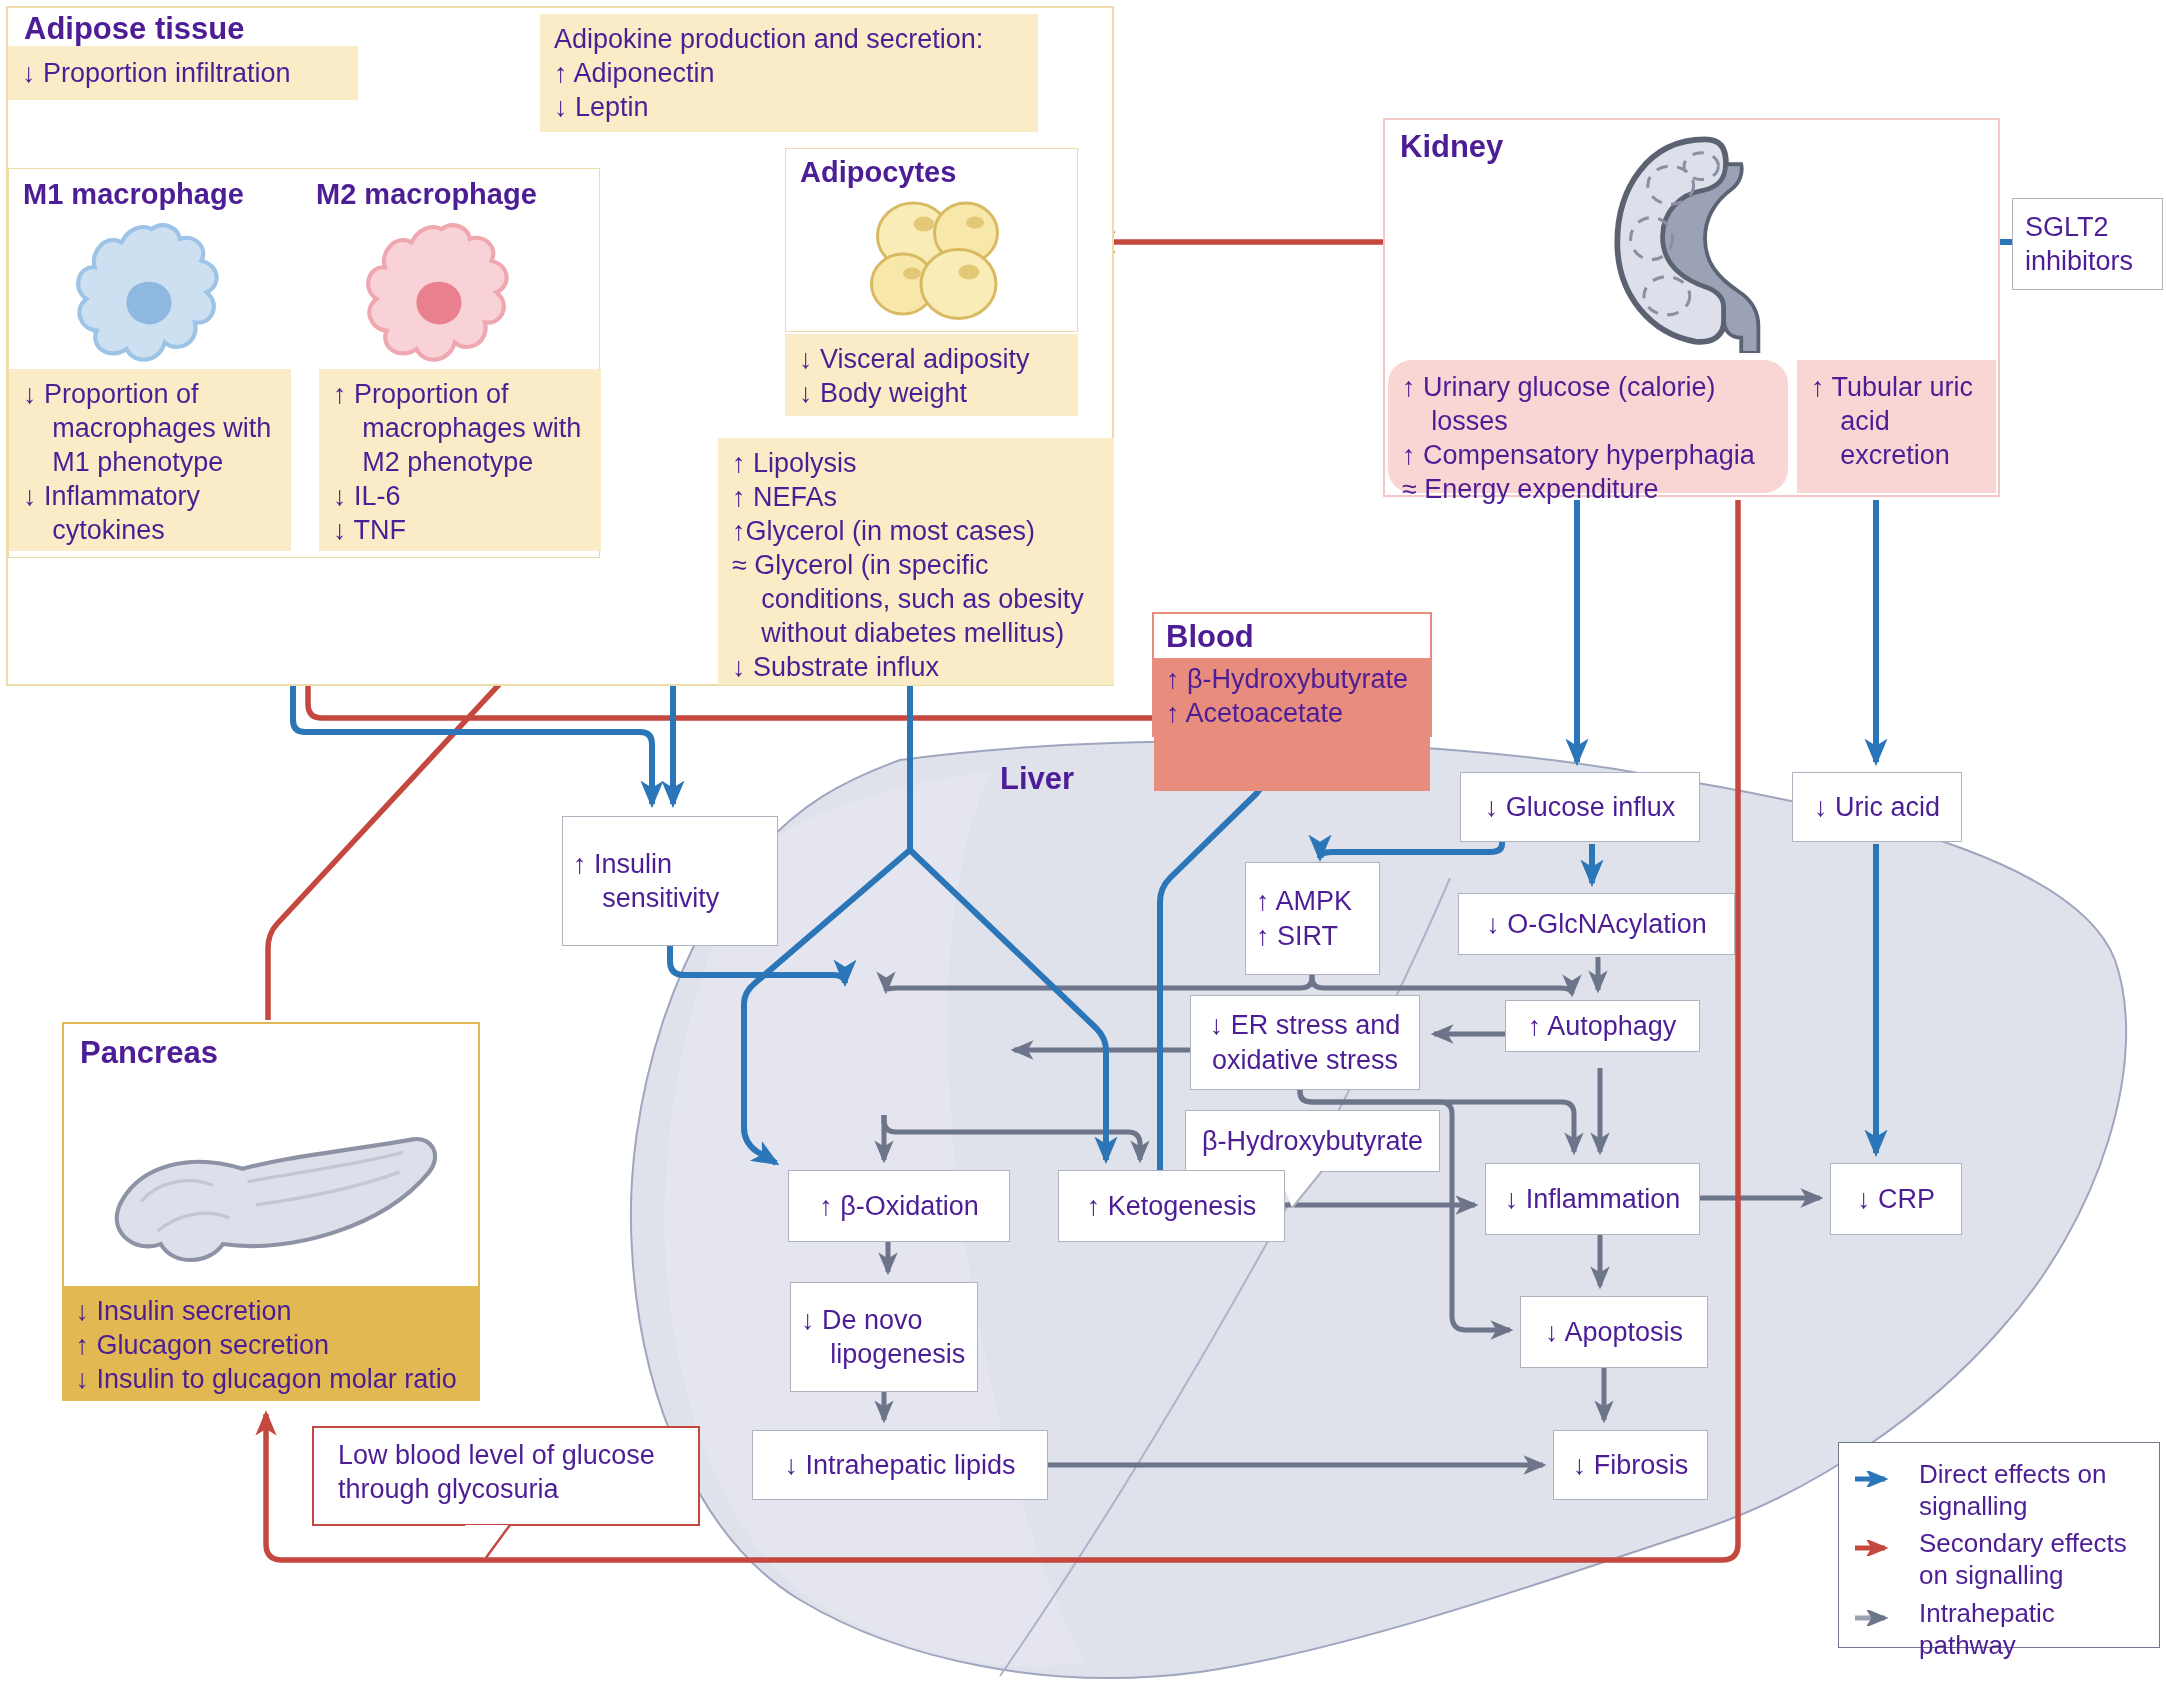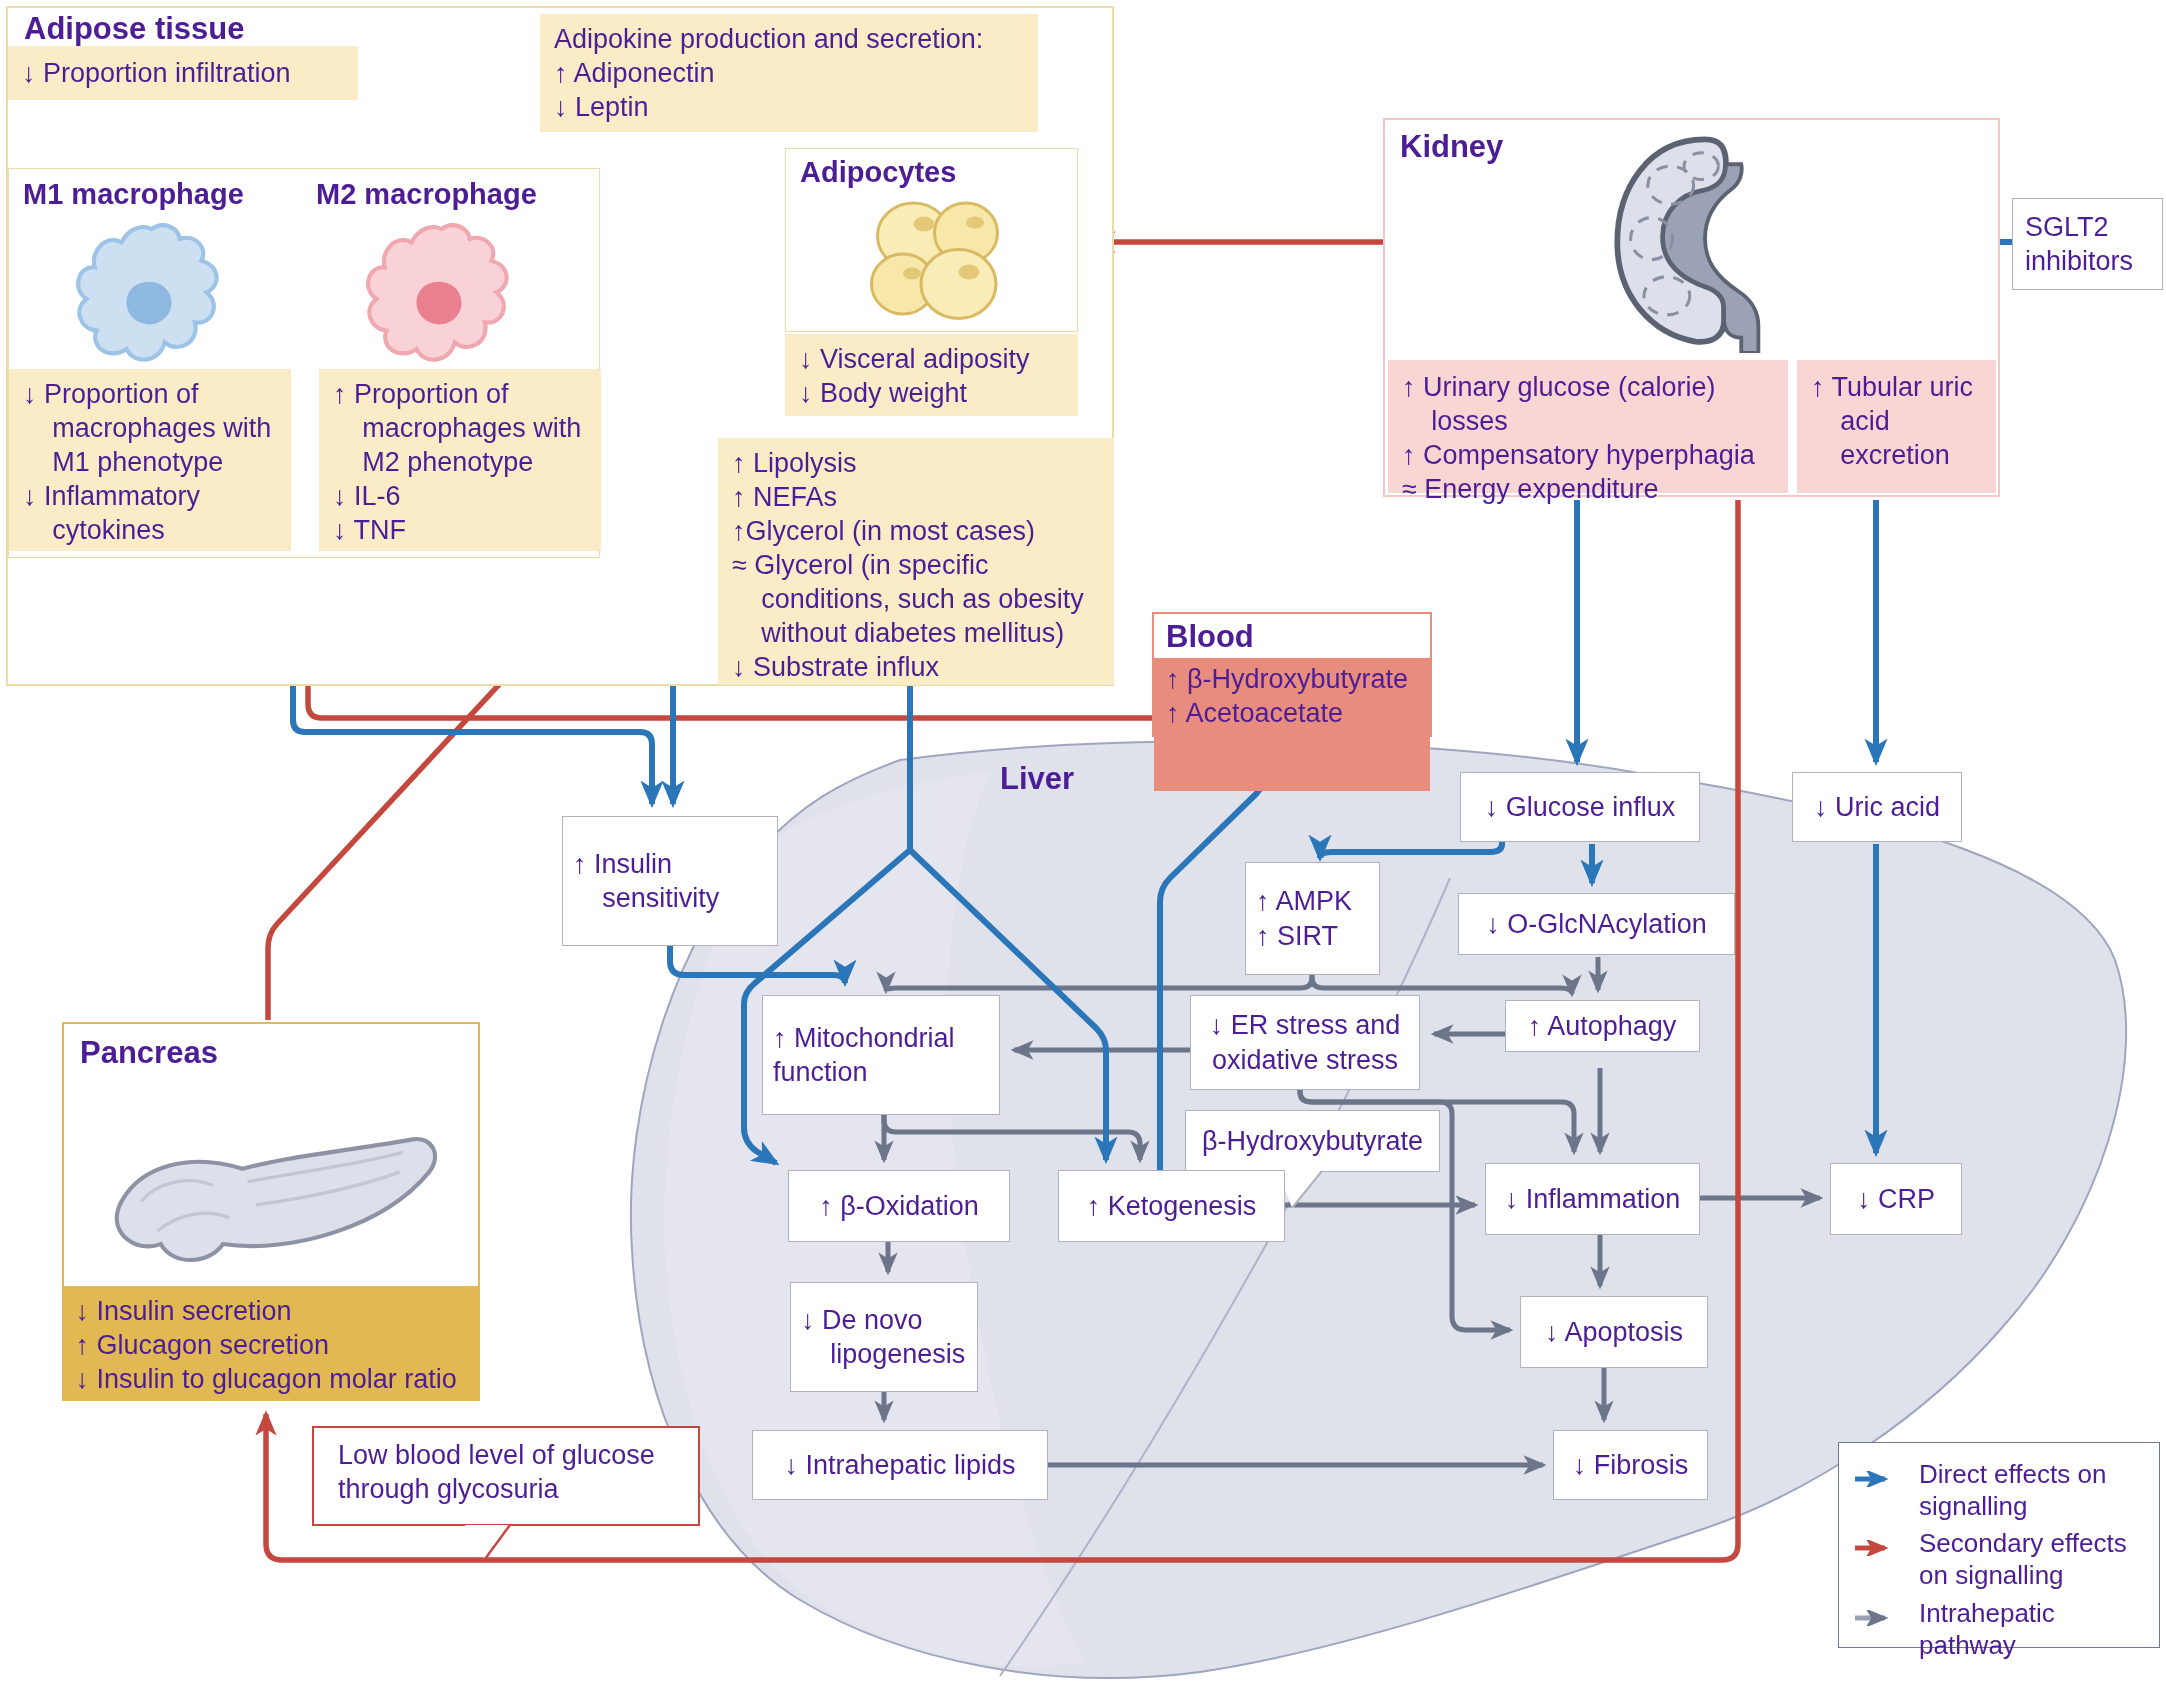--- a/index.html
+++ b/index.html
@@ -165,21 +165,21 @@
   <svg class="abs" style="left:1590px;top:128px;" width="230" height="225" viewBox="0 0 120 118">
     <path d="M 60 6 C 30 6 14 32 14 60 C 14 88 32 108 55 112 C 64 113 70 109 70 101 L 70 94 C 70 88 66 85 60 83 C 46 78 38 70 38 57 C 38 44 47 35 59 33 C 67 31 71 27 71 19 C 71 10 68 6 60 6 Z" fill="#DDE0EA" stroke="#5B6272" stroke-width="3"></path>
     <path d="M 71 19 C 71 27 67 31 59 33 C 47 35 38 44 38 57 C 38 70 46 78 60 83 C 66 85 70 88 70 94 L 70 101 C 70 106 73 110 79 110 L 79 118 L 88 118 L 88 104 C 88 96 84 90 78 86 C 66 78 60 70 60 58 C 60 46 66 38 74 32 C 78 29 80 24 79 19 Z" fill="#9BA2B5" stroke="#5B6272" stroke-width="2"></path>
     <g fill="none" stroke="#8A90A3" stroke-width="1.6" stroke-dasharray="6 5">
       <ellipse cx="42" cy="30" rx="12" ry="10"></ellipse>
       <ellipse cx="32" cy="58" rx="11" ry="11"></ellipse>
       <ellipse cx="40" cy="88" rx="12" ry="10"></ellipse>
       <ellipse cx="58" cy="20" rx="9" ry="7"></ellipse>
     </g>
   </svg>
-  <div class="abs pinkbox txt" style="left:1388px;top:360px;width:400px;height:133px;">
+  <div class="abs pinkbox txt" style="left:1388px;top:360px;width:400px;height:133px;border-radius:24px;">
     <div class="li">↑ Urinary glucose (calorie) losses</div>
     <div class="li">↑ Compensatory hyperphagia</div>
     <div class="li">≈ Energy expenditure</div>
   </div>
   <div class="abs pinkbox txt" style="left:1797px;top:360px;width:199px;height:133px;">
     <div class="li">↑ Tubular uric acid excretion</div>
   </div>
 
   <div class="abs pbox left txt" style="left:2012px;top:198px;width:151px;height:92px;padding:8px 12px;">
     <span>SGLT2 inhibitors</span>
@@ -211,23 +211,20 @@
     </div>
   </div>
   <div class="abs pbox txt" style="left:1458px;top:893px;width:277px;height:62px;">
     <span>↓ O-GlcNAcylation</span>
   </div>
   <div class="abs pbox txt" style="left:1190px;top:995px;width:230px;height:95px;">
     <span>↓ ER stress and oxidative stress</span>
   </div>
   <div class="abs pbox txt" style="left:1505px;top:1000px;width:195px;height:52px;padding-left:9px;">
     <span>↑ Autophagy</span>
-  </div>
-  <div class="abs pbox left txt" style="left:762px;top:995px;width:238px;height:120px;">
-    <span>↑ Mitochondrial function</span>
   </div>
 
   <div class="abs pbox txt" style="left:1185px;top:1110px;width:255px;height:62px;">
     <span>β-Hydroxybutyrate</span>
   </div>
   <svg class="abs" style="left:1270px;top:1170px;" width="60" height="40" viewBox="0 0 60 40">
     <path d="M 8 1 L 52 1 L 22 38 Z" fill="#fff" stroke="none"></path>
     <path d="M 52 1 L 22 38" stroke="#AEB3BF" stroke-width="2" fill="none"></path>
   </svg>
 

